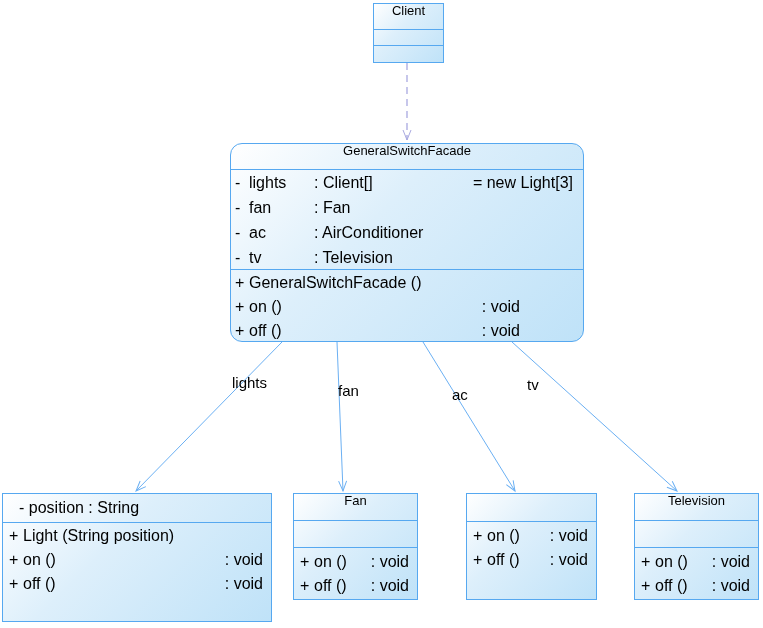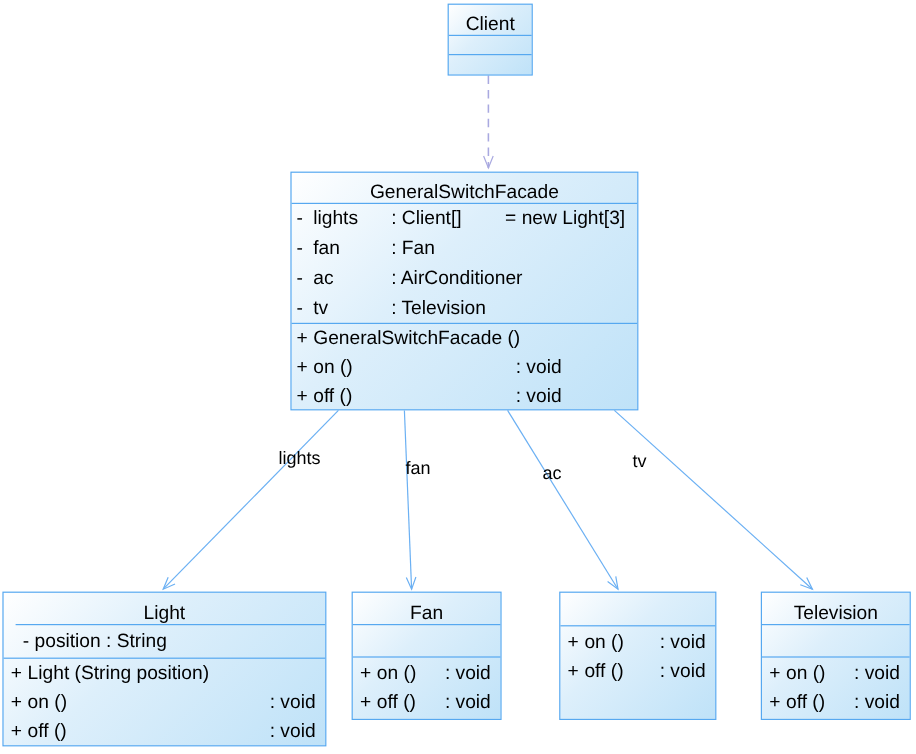--- a/index.html
+++ b/index.html
@@ -18,22 +18,22 @@
   }
   #edge-layer{position:absolute;left:0;top:0;width:763px;height:628px;z-index:0;}
   .uml-box{
     position:absolute;z-index:1;box-sizing:border-box;
     border:1px solid var(--box-border);
     background:linear-gradient(135deg,#ffffff 0%,#ddeffb 40%,#bfe2f8 100%);
   }
   .compartment{box-sizing:border-box;overflow:hidden;}
   .compartment + .compartment{border-top:1px solid var(--box-border);}
   .title{
-    display:flex;align-items:flex-end;justify-content:center;
-    font-size:16px;line-height:1;
+    display:flex;align-items:flex-start;justify-content:center;
+    font-size:13px;line-height:1;
   }
   .row{
     display:flex;align-items:center;
     font-size:16px;line-height:1;white-space:nowrap;
     padding:0 10px 0 4px;
   }
   .pfx{display:inline-block;width:14px;flex:0 0 14px;}
   .anm{display:inline-block;width:65px;flex:0 0 65px;}
   .ret{margin-left:auto;}
   .gsf-row{height:25px;}
@@ -80,21 +80,21 @@
 <span class="edge-label" style="left:527px;top:376px;">tv</span>
 
 <div class="uml-box" style="left:373px;top:3px;width:71px;height:60px;">
   <div class="compartment title" style="height:25px;">
     <span>Client</span>
   </div>
   <div class="compartment" style="height:16px;"></div>
   <div class="compartment" style="height:16px;"></div>
 </div>
 
-<div class="uml-box" style="left:242px;top:143px;width:290px;height:199px;">
+<div class="uml-box" style="left:230px;top:143px;width:354px;height:199px;border-radius:12px;">
   <div class="compartment title" style="height:25px;">
     <span>GeneralSwitchFacade</span>
   </div>
   <div class="compartment" style="height:100px;">
     <div class="row gsf-row">
       <span class="pfx">-</span>
       <span class="anm">lights</span>
       <span>: Client[]</span>
       <span class="ret">= new Light[3]</span>
     </div>
@@ -126,23 +126,20 @@
     </div>
     <div class="row gsf-mrow">
       <span class="pfx">+</span>
       <span>off ()</span>
       <span class="ret gsf-ret">: void</span>
     </div>
   </div>
 </div>
 
 <div class="uml-box" style="left:2px;top:493px;width:270px;height:129px;">
-  <div class="compartment title" style="height:26px;">
-    <span>Light</span>
-  </div>
   <div class="compartment" style="height:28px;margin-left:10px;">
     <div class="row lg-attr" style="height:27px;">
       <span>- position : String</span>
     </div>
   </div>
   <div class="compartment" style="height:73px;padding-top:1px;">
     <div class="row sm-row">
       <span class="pfx">+</span>
       <span>Light (String position)</span>
     </div>

